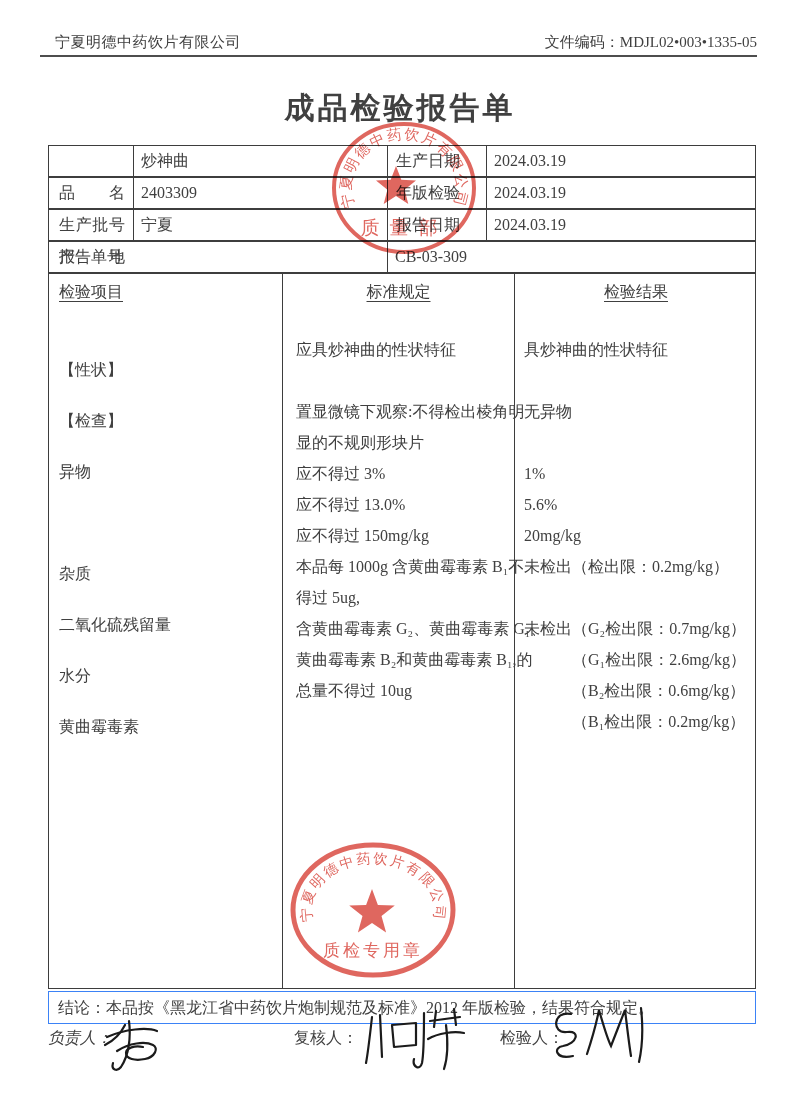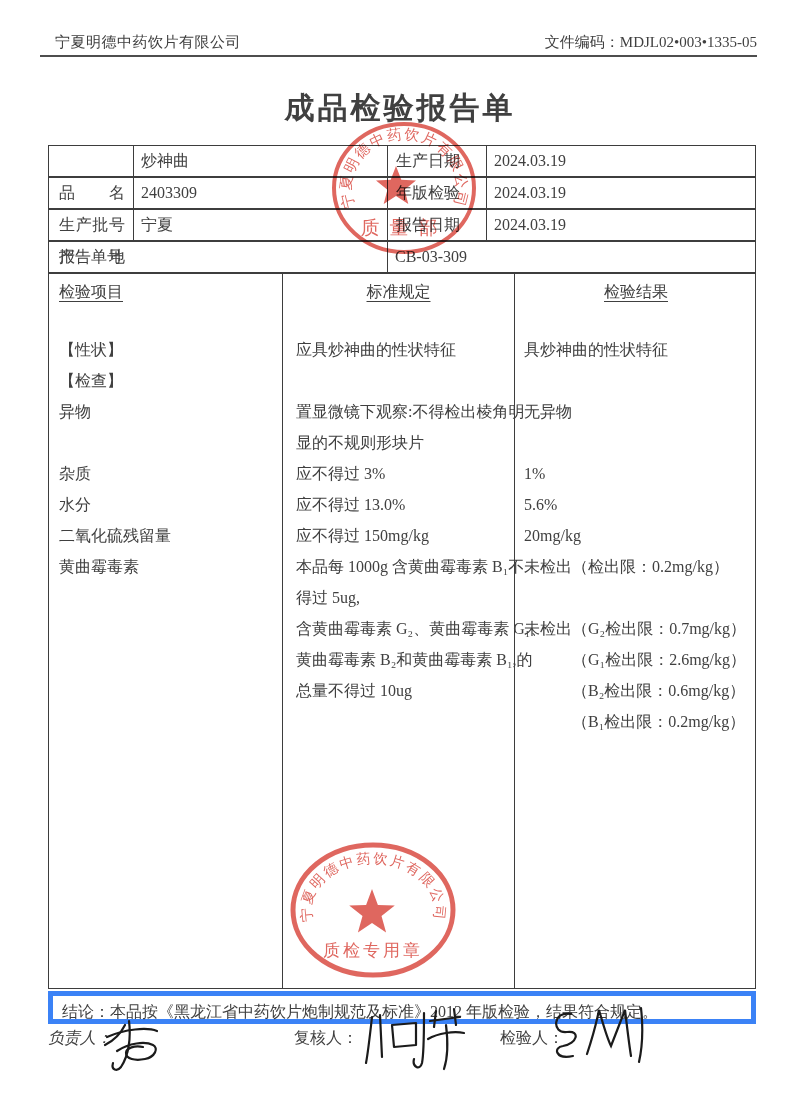--- a/index.html
+++ b/index.html
@@ -33,26 +33,26 @@
   .insp .col{position:absolute;top:0;height:100%;box-sizing:border-box;}
   .col-a{left:0;width:234px;border-right:1px solid #3d3d3d;}
   .col-b{left:234px;width:232px;border-right:1px solid #3d3d3d;}
   .col-c{left:466px;width:242px;}
   .col-head{position:absolute;top:7px;width:100%;font-size:16px;line-height:22px;}
   .col-a .col-head{padding-left:10px;box-sizing:border-box;}
   .col-b .col-head,.col-c .col-head{text-align:center;}
   .col-head span{text-decoration:underline;text-underline-offset:4px;}
   .col-lines{position:absolute;top:60px;left:0;width:100%;}
   .line{height:31px;line-height:31px;font-size:16px;white-space:pre;}
-  .col-a .line{padding-left:10px;}
+  .col-a .line{padding-left:10px;margin-top:20px;}
   .col-b .line{padding-left:13px;}
   .col-c .line{padding-left:9px;}
   
   .conclusion{position:absolute;left:48px;top:991px;width:708px;height:33px;
-    border:5px solid #3b82f6;box-sizing:border-box;font-size:16px;line-height:31px;
+    border:1px solid #3b82f6;box-sizing:border-box;font-size:16px;line-height:31px;
     padding-left:9px;}
   
   .sig-label{position:absolute;top:1028px;font-size:16px;}
   .sig-resp{left:48px;font-style:italic;} .sig-rev{left:294px;} .sig-insp{left:500px;}
   .sig-svg{position:absolute;}
   
   .stamp{position:absolute;opacity:.82;mix-blend-mode:multiply;}
   .stamp text{fill:#d8453c;font-family:"Liberation Serif","DejaVu Serif",serif;}
 </style>
 </head>
@@ -93,22 +93,22 @@
   <div class="insp">
     <div class="col col-a">
       <div class="col-head"><span>检验项目</span></div>
       <div class="col-lines">
 
       <div class="line">【性状】</div>
           <div class="line">【检查】</div>
           <div class="line">异物</div>
           <div class="line"></div>
           <div class="line">杂质</div>
+          <div class="line">二氧化硫残留量</div>
           <div class="line">水分</div>
-          <div class="line">二氧化硫残留量</div>
           <div class="line">黄曲霉毒素</div>
           <div class="line"></div>
           <div class="line"></div>
           <div class="line"></div>
           <div class="line"></div>
           <div class="line"></div>
         </div>
     </div>
     <div class="col col-b">
       <div class="col-head"><span>标准规定</span></div>

